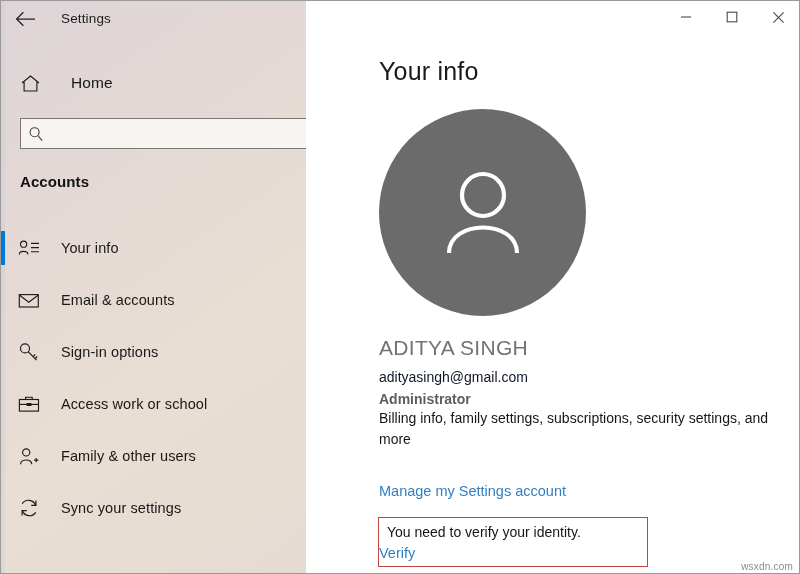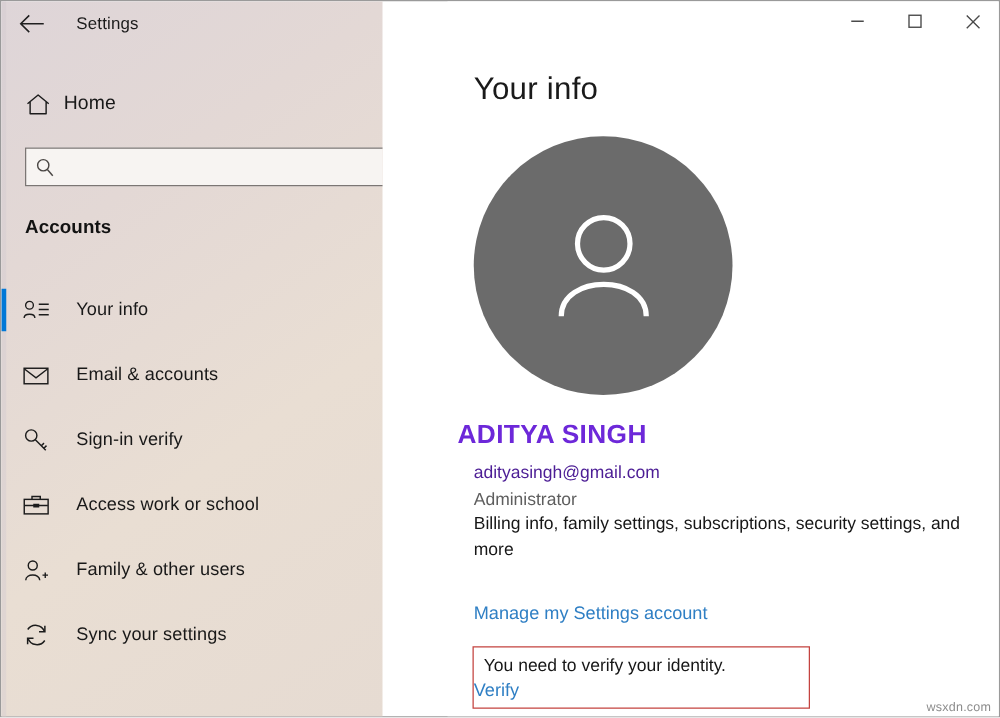--- a/index.html
+++ b/index.html
@@ -75,21 +75,21 @@
   .home-icon {
     width: 26px;
     margin-left: 16px;
     display: flex;
     align-items: center;
     justify-content: center;
   }
   .home-label {
     font-size: 15.5px;
     color: #181818;
-    margin-left: 8px;
+    margin-left: 28px;
     letter-spacing: 0.1px;
   }
 
   .search-wrap {
     position: absolute;
     left: 19px;
     top: 117px;
     width: 314px;
     height: 31px;
     background: #f7f4f2;
@@ -225,40 +225,41 @@
     height: 207px;
     border-radius: 50%;
     background: #6b6b6b;
     display: flex;
     align-items: center;
     justify-content: center;
   }
 
   .user-name {
     position: absolute;
-    left: 8px;
+    left: 21px;
     top: 335px;
     font-size: 21px;
-    font-weight: bold;
-    color: #6d28d9;
+    font-weight: normal;
+    color: #737373;
     letter-spacing: 0.3px;
   }
   .user-email {
     position: absolute;
     left: 21px;
     top: 368px;
     font-size: 14px;
-    color: #4c1d95;
+    color: #0f172a;
   }
   .user-role {
     position: absolute;
     left: 21px;
     top: 390px;
     font-size: 14px;
     color: #5e5e5e;
+    font-weight: bold;
   }
 
   .billing-text {
     position: absolute;
     left: 21px;
     top: 407px;
     width: 390px;
     font-size: 14px;
     color: #161616;
     line-height: 21px;
@@ -373,21 +374,21 @@
       </div>
 
       <div class="nav-item">
         <div class="sel-bar"></div>
         <div class="nav-ico">
           <svg width="22" height="20" viewBox="0 0 22 20">
             <circle cx="7" cy="6.4" r="4.5" fill="none" stroke="#1c1c1c" stroke-width="1.15"></circle>
             <path d="M10.1 9.6 L18.6 18.2 M15.1 14.6 L17.2 12.5 M17.1 16.6 L19.2 14.5" fill="none" stroke="#1c1c1c" stroke-width="1.15"></path>
           </svg>
         </div>
-        <div class="nav-label">Sign-in verify</div>
+        <div class="nav-label">Sign-in options</div>
       </div>
 
       <div class="nav-item">
         <div class="sel-bar"></div>
         <div class="nav-ico">
           <svg width="22" height="19" viewBox="0 0 22 19">
             <path d="M7.6 4.3 L7.6 2.2 L14.2 2.2 L14.2 4.3" fill="none" stroke="#1c1c1c" stroke-width="1.15"></path>
             <rect x="1.4" y="4.5" width="19.1" height="11.6" fill="none" stroke="#1c1c1c" stroke-width="1.15"></rect>
             <path d="M1.6 9.4 L20.3 9.4" stroke="#1c1c1c" stroke-width="1.15" fill="none"></path>
             <rect x="8.6" y="8" width="4.8" height="3" fill="#1c1c1c"></rect>

